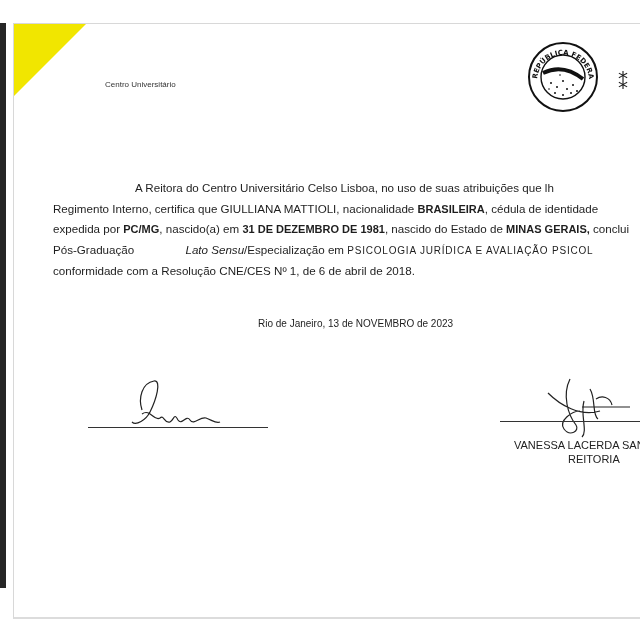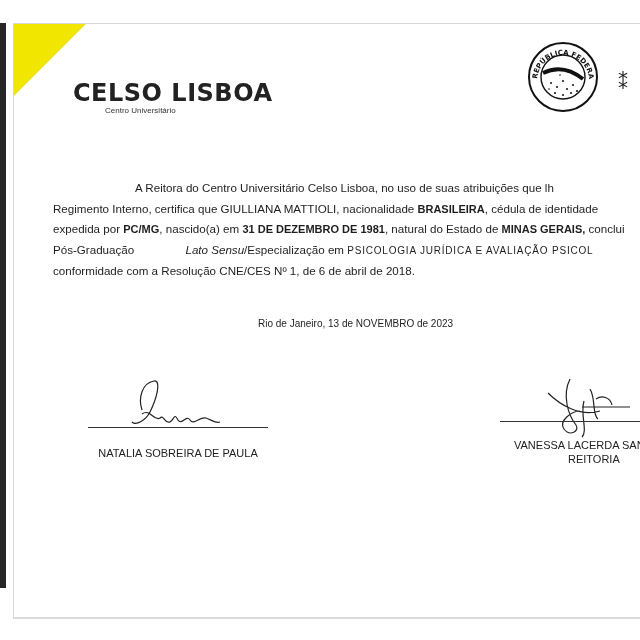--- a/index.html
+++ b/index.html
@@ -53,21 +53,20 @@
   </style>
 </head>
 <body>
 
 <div class="left-bar"></div>
 
 <div class="page">
   <div class="yellow-tri"></div>
 
   <div class="logo">
-    <div class="logo-title">CELSO LISBOA</div>
     <div class="logo-sub">Centro Universitário</div>
   </div>
 </div>
 
 <svg class="seal" viewBox="0 0 72 72">
   <defs>
     <path id="arcTop" d="M 10,40 A 26,26 0 1,1 62,40"></path>
   </defs>
   <circle cx="36" cy="36" r="34" fill="none" stroke="#111" stroke-width="2"></circle>
   <circle cx="36" cy="36" r="22" fill="none" stroke="#111" stroke-width="1.4"></circle>
@@ -87,33 +86,32 @@
       <circle cx="50" cy="50" r="1"></circle>
     <circle cx="33" cy="34" r="0.8"></circle>
       <circle cx="22" cy="48" r="0.8"></circle>
   </g>
 </svg>
 <div class="eagle">⁑</div>
 
 <div class="body-text">
   <span class="line indent">A Reitora do Centro Universitário Celso Lisboa, no uso de suas atribuições que lh</span>
   <span class="line"><span>Regimento Interno, certifica que </span><span class="b">GIULLIANA MATTIOLI</span><span>, nacionalidade </span><span class="sm">BRASILEIRA</span><span>, cédula de identidade</span></span>
-  <span class="line"><span>expedida por </span><span class="sm">PC/MG</span><span>, nascido(a) em </span><span class="sm">31 DE DEZEMBRO DE 1981</span><span>,  natural do Estado de </span><span class="sm">MINAS GERAIS,</span><span> conclui</span></span>
+  <span class="line"><span>expedida por </span><span class="sm">PC/MG</span><span>, nascido(a) em </span><span class="sm">31 DE DEZEMBRO DE 1981</span><span>,  nascido do Estado de </span><span class="sm">MINAS GERAIS,</span><span> conclui</span></span>
   <span class="line"><span>Pós-Graduação </span><span class="it">Lato Sensu</span><span>/Especialização em </span><span class="big">PSICOLOGIA JURÍDICA E AVALIAÇÃO PSICOL</span></span>
   <span class="line">conformidade com a Resolução CNE/CES Nº 1, de 6 de abril de 2018.</span>
 </div>
 
 <div class="date"><span>Rio de Janeiro, </span><span class="b">13 de NOVEMBRO de 2023</span></div>
 
 <svg class="sig" style="left:120px; top:378px;" width="110" height="55" viewBox="0 0 110 55">
   <path d="M22,32 C18,20 22,5 34,3 C42,2 36,22 30,34 C26,42 16,48 12,44 M22,36 C30,30 34,44 40,40 C44,36 44,46 50,44 C54,42 54,34 58,42 C62,48 66,36 70,42 C74,48 80,38 86,40 C92,42 96,46 100,44" stroke="#222" stroke-width="1.2" fill="none"></path>
 </svg>
 <div class="sig-line" style="left:88px; top:427px; width:180px;"></div>
 <div class="sig-name" style="left:88px; top:446px; width:180px;">
-  <div>NATALIA SOBREIRA DE PAULA</div>
 </div>
 
 <svg class="sig" style="left:540px; top:375px;" width="100" height="70" viewBox="0 0 100 70">
   <path d="M30,4 C22,20 28,40 36,50 C40,56 30,62 24,54 C18,46 32,36 40,36 M8,18 C20,30 40,42 60,36 M44,26 C40,40 48,56 42,62 M50,14 C56,24 52,40 58,44 M56,24 C62,20 70,22 72,30 M42,32 L90,32" stroke="#222" stroke-width="1.2" fill="none"></path>
 </svg>
 <div class="sig-line" style="left:500px; top:421px; width:140px;"></div>
 <div class="sig-name" style="left:514px; top:438px; width:150px;">
   <div style="text-align:left;">VANESSA LACERDA SAN</div>
   <div style="text-align:left; padding-left:54px;">REITORIA</div>
 </div>

